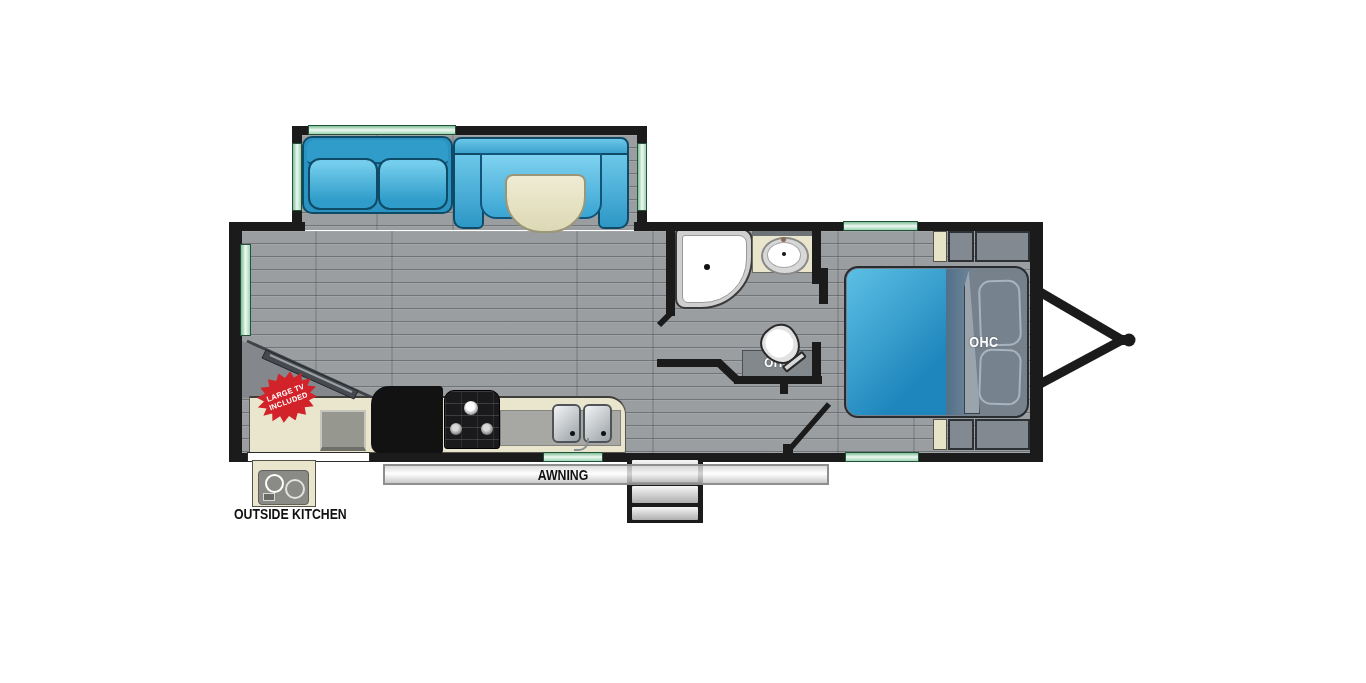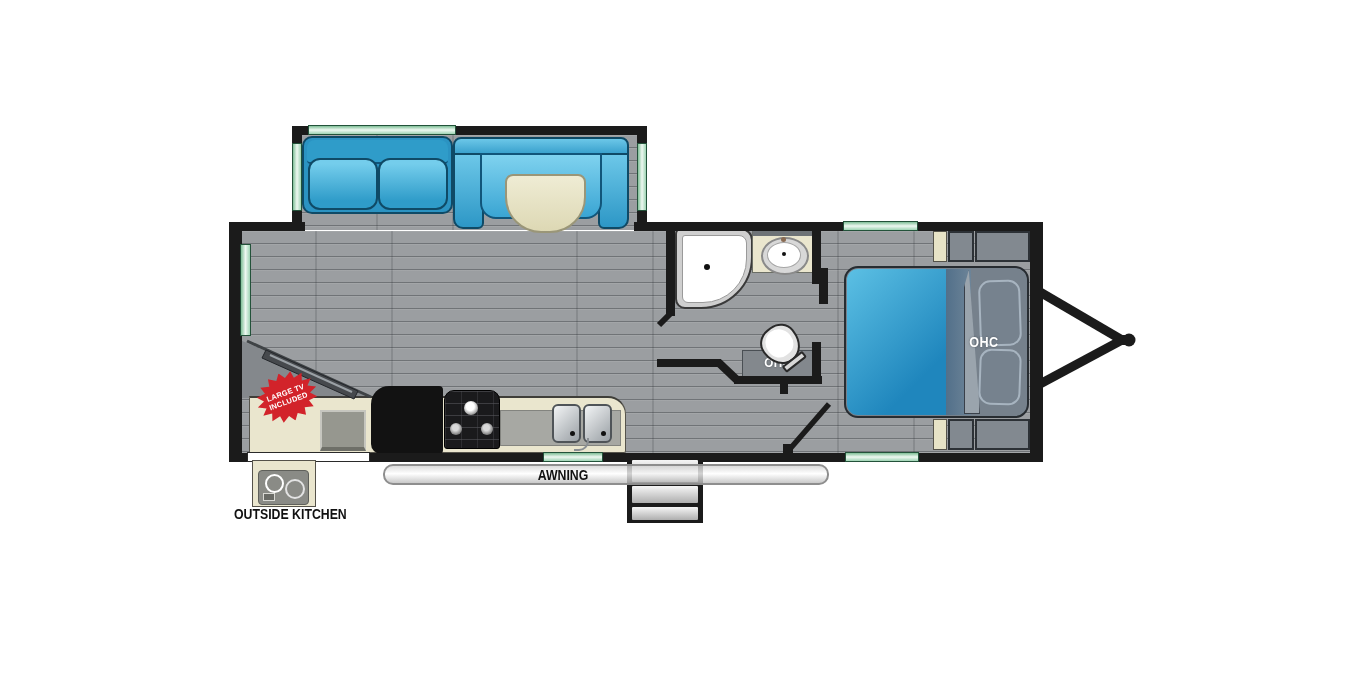--- a/index.html
+++ b/index.html
@@ -162,21 +162,21 @@
   </svg>
 
   <div class="abs" style="left:247px;top:452px;width:123px;height:10px;background:#fff;border:1.5px solid #2a2a2a;box-sizing:border-box;"></div>
 
   <div class="abs" style="left:627px;top:455px;width:76px;height:68px;background:#1b1b1b;">
     <div class="tread abs" style="left:5px;top:5px;width:66px;height:22px;"></div>
     <div class="tread abs" style="left:5px;top:31px;width:66px;height:17px;"></div>
     <div class="tread abs" style="left:5px;top:52px;width:66px;height:13px;"></div>
   </div>
 
-  <div class="abs" style="left:383px;top:464px;width:446px;height:21px;border:2px solid #8e8e8e;box-sizing:border-box;border-radius:10px;
+  <div class="abs" style="left:383px;top:464px;width:446px;height:21px;border:2px solid #8e8e8e;box-sizing:border-box;border-radius:0;
        background:linear-gradient(180deg,rgba(212,212,212,.8),rgba(255,255,255,.8) 45%,rgba(188,188,188,.8));">
     <div class="lbl" style="position:absolute;left:128px;top:1px;width:100px;text-align:center;font-size:14.5px;transform:scaleX(.85);">AWNING</div>
   </div>
 
   <div class="abs cream" style="left:252px;top:460px;width:64px;height:47px;border:1.5px solid #55524a;box-sizing:border-box;">
     <div class="abs" style="left:5px;top:9px;width:49px;height:33px;background:#8a8b86;border:1px solid #5f605b;border-radius:4px;">
       <div class="abs" style="left:6px;top:3px;width:15px;height:15px;border-radius:50%;border:2.5px solid #ffffff;"></div>
       <div class="abs" style="left:26px;top:8px;width:16px;height:16px;border-radius:50%;border:2.5px solid #e3e3e3;"></div>
       <div class="abs" style="left:4px;top:22px;width:12px;height:8px;background:#6a6b66;border:1px solid #d9d9d4;box-sizing:border-box;"></div>
     </div>

